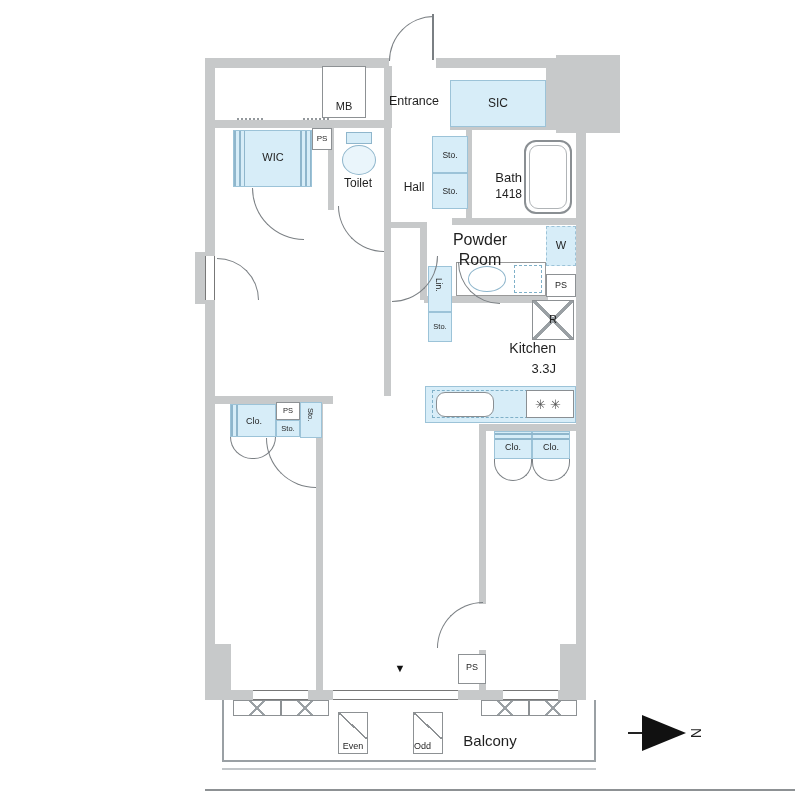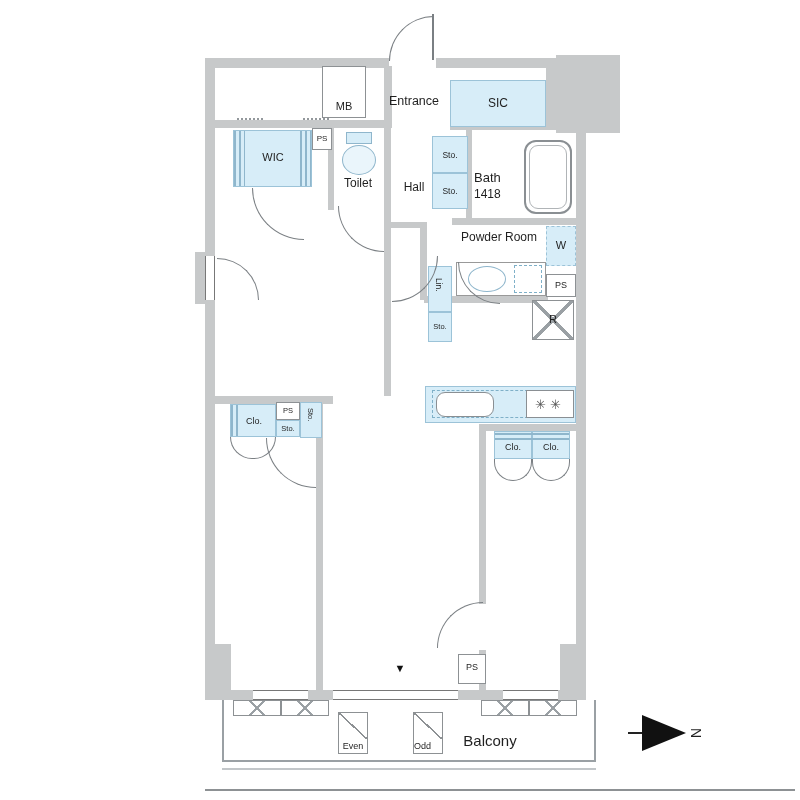--- a/index.html
+++ b/index.html
@@ -2,21 +2,21 @@
 <html><head>
 <meta charset="utf-8">
 <style>
   html,body{margin:0;padding:0;background:#fff;}
   #stage{position:relative;width:800px;height:800px;background:#fff;overflow:hidden;
          font-family:"Liberation Sans",sans-serif;color:#1f1f1f;}
   .w{position:absolute;background:#c7c9ca;}
   .blue{position:absolute;background:#d7edf8;border:1px solid #9cc3d8;box-sizing:border-box;}
   .box{position:absolute;background:#fff;border:1.5px solid #8d9194;box-sizing:border-box;}
   .lbl{position:absolute;text-align:center;color:#1f1f1f;}
-  .rm{position:absolute;display:flex;flex-direction:column;align-items:flex-start;gap:7px;text-align:center;}
+  .rm{position:absolute;display:flex;flex-direction:column;align-items:flex-end;gap:7px;text-align:center;}
   .rm .nm{font-size:15px;}
   .rm .ar{font-size:14px;}
   .arc{position:absolute;box-sizing:border-box;border:0 solid #7a7f83;}
   .win{position:absolute;background:#fff;border-top:1.5px solid #777;border-bottom:1.5px solid #777;box-sizing:border-box;}
   .winv{position:absolute;background:#fff;border-left:1.5px solid #777;border-right:1.5px solid #777;box-sizing:border-box;}
   .hx{position:absolute;background:
       linear-gradient(45deg,transparent 47%,#9aa0a4 47% 53%,transparent 53%),
       linear-gradient(135deg,transparent 47%,#9aa0a4 47% 53%,transparent 53%),#fff;
       border:1.5px solid #8d9194;box-sizing:border-box;}
   .hatch{position:absolute;background:repeating-linear-gradient(90deg,#8fb6cc 0 2px,transparent 2px 5px);}
@@ -128,25 +128,29 @@
 
   <div class="box" style="left:338px;top:712px;width:30px;height:42px">
     <div style="position:absolute;left:0;top:0;width:100%;height:26px;background:linear-gradient(to top right,transparent 48%,#8d9194 48% 52%,transparent 52%)"></div>
     <div class="lbl" style="left:0;right:0;bottom:2px;font-size:9px">Even</div>
   </div>
   <div class="box" style="left:413px;top:712px;width:30px;height:42px">
     <div style="position:absolute;left:0;top:0;width:100%;height:26px;background:linear-gradient(to top right,transparent 48%,#8d9194 48% 52%,transparent 52%)"></div>
     <div class="lbl" style="left:0;right:14px;bottom:2px;font-size:9px">Odd</div>
   </div>
 
+  <div class="rm" style="left:456px;top:340px;width:100px;gap:5px">
+    <span class="nm" style="font-size:14px">Kitchen</span>
+    <span class="ar" style="font-size:13px">3.3J</span>
+  </div>
   <div class="rm" style="left:474px;top:170px;width:48px;gap:2px">
     <span style="font-size:13px">Bath</span>
     <span style="font-size:12px">1418</span>
   </div>
-  <div class="lbl" style="left:459px;top:230px;width:80px;font-size:12px;line-height:1.25">Powder Room</div>
+  <div class="lbl" style="left:440px;top:230px;width:80px;font-size:16px;line-height:1.25">Powder Room</div>
   <div class="lbl" style="left:332px;top:176px;width:52px;font-size:12px">Toilet</div>
   <div class="lbl" style="left:393px;top:180px;width:42px;font-size:12px">Hall</div>
   <div class="lbl" style="left:384px;top:94px;width:60px;font-size:12.5px">Entrance</div>
   <div class="lbl" style="left:452px;top:732px;width:76px;font-size:15px">Balcony</div>
 
   <div class="lbl" style="left:243px;top:151px;width:60px;font-size:11px">WIC</div>
   <div class="lbl" style="left:450px;top:96px;width:96px;font-size:12px">SIC</div>
   <div class="lbl" style="left:432px;top:150px;width:36px;font-size:8.5px">Sto.</div>
   <div class="lbl" style="left:432px;top:186px;width:36px;font-size:8.5px">Sto.</div>
   <div class="lbl vert" style="left:434px;top:278px;font-size:8.5px">Lin.</div>

